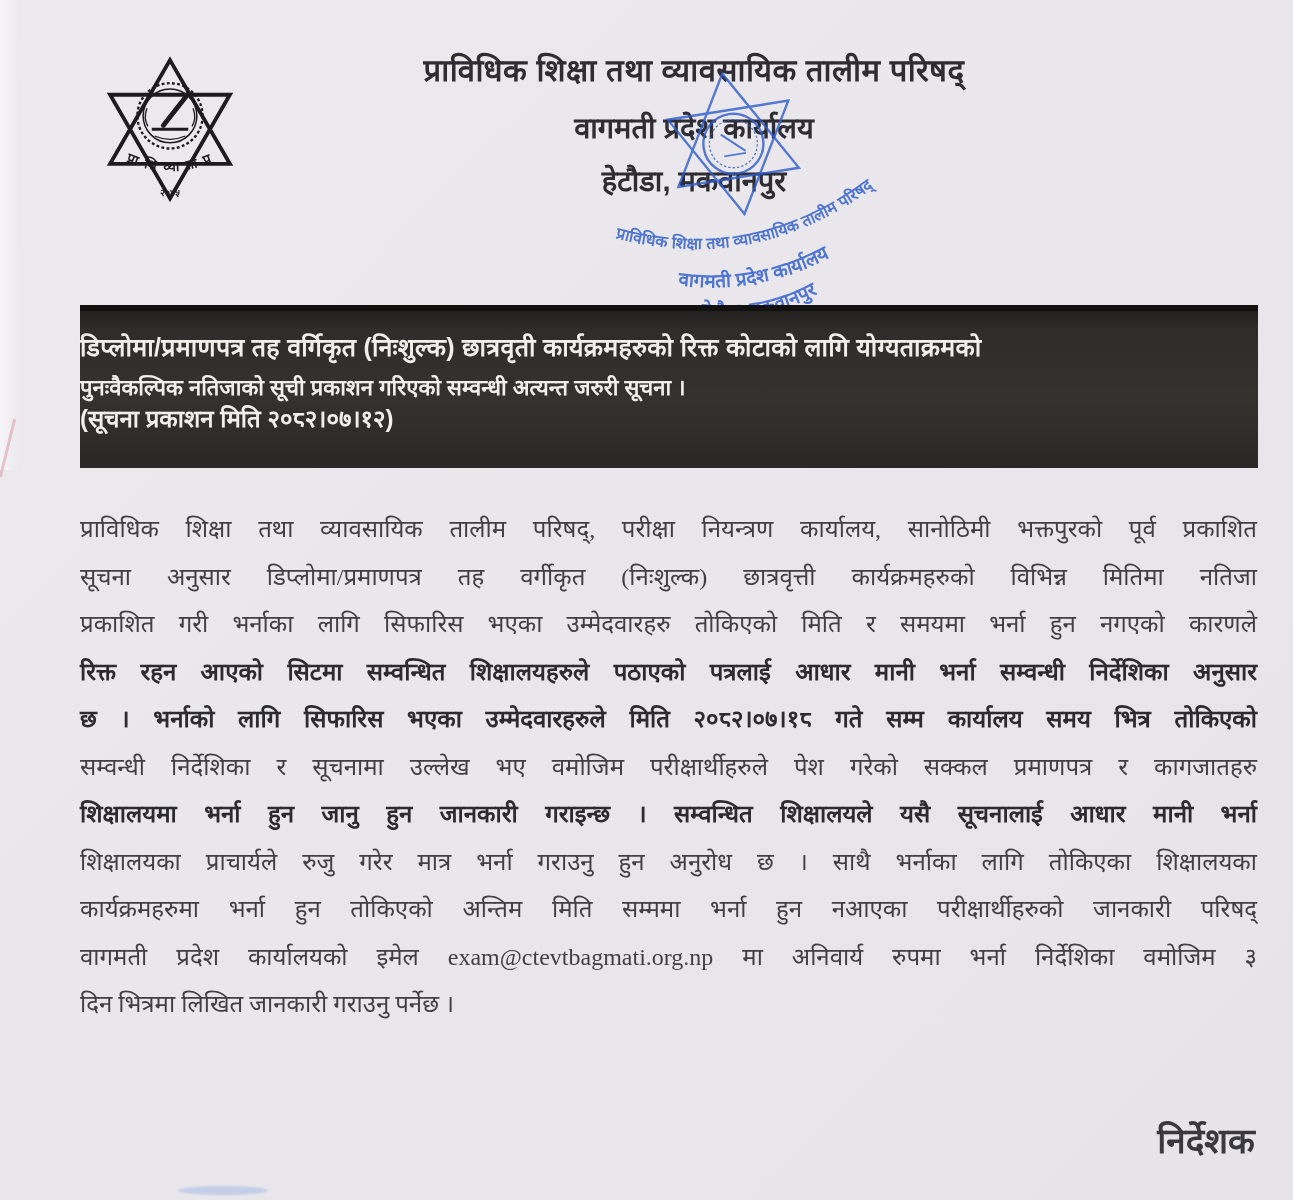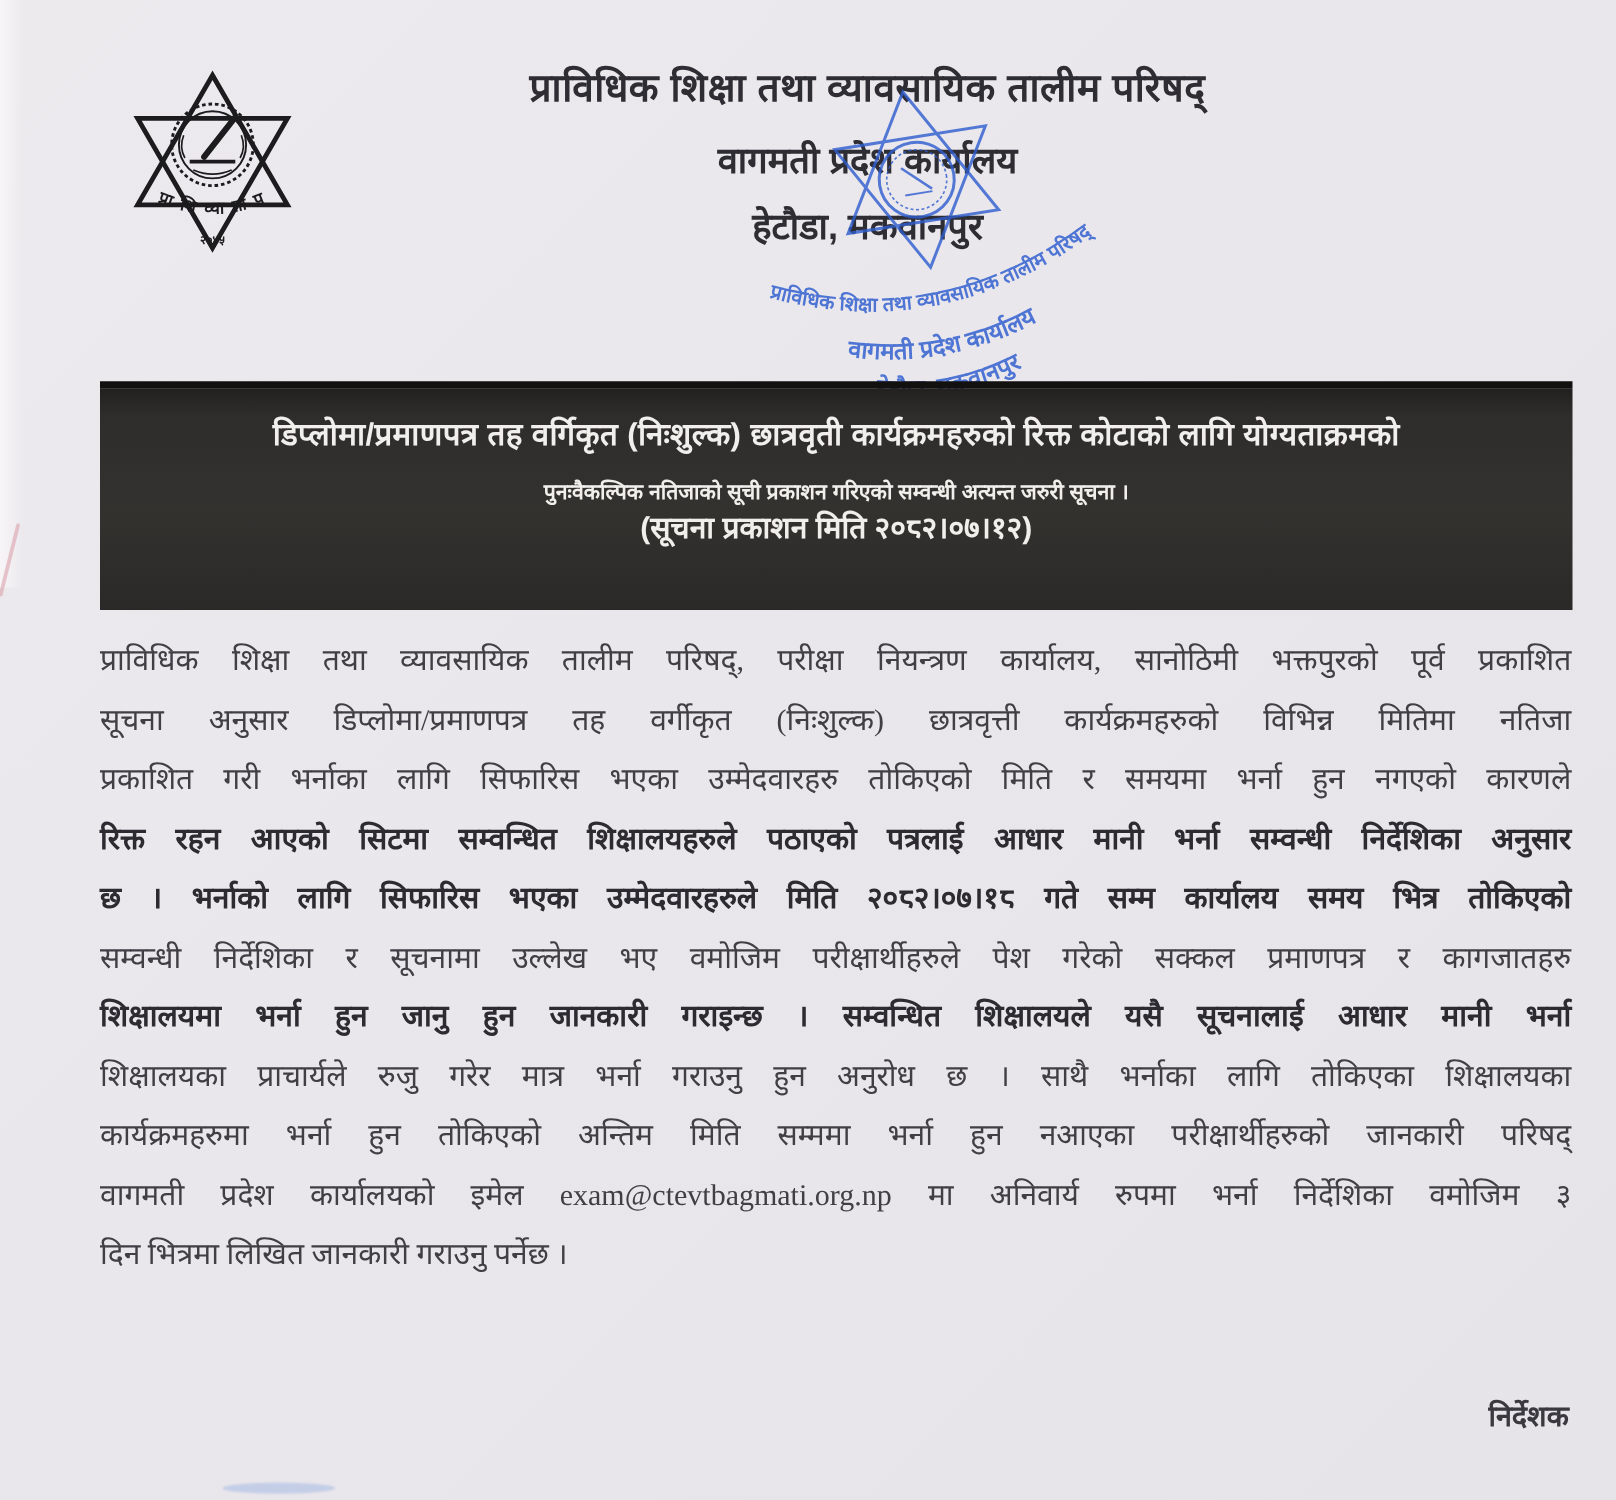--- a/index.html
+++ b/index.html
@@ -41,48 +41,47 @@
   .header .h3{font-size:29px;font-weight:600;margin-top:14px;}
   
   .stamp{
     position:absolute;left:548px;top:62px;width:390px;height:285px;
     transform:rotate(-9deg);
     opacity:.92;
     pointer-events:none;
   }
   
   .banner{
-    position:absolute;left:80px;top:305px;width:1178px;height:183px;
+    position:absolute;left:80px;top:305px;width:1178px;height:163px;
     background:linear-gradient(180deg,#222120 0%,#2f2d2b 12%,#34322f 55%,#2a2927 100%);
     border-top:6px solid #121110;
     box-sizing:border-box;
     color:#f1efeb;
-    text-align:center;
   }
   .banner .t1{font-size:25px;font-weight:600;margin-top:18px;letter-spacing:.3px;}
-  .banner .t2{font-size:17px;font-weight:600;margin-top:18px;}
+  .banner .t2{font-size:22px;font-weight:600;margin-top:8px;}
   .banner .t3{font-size:24px;font-weight:600;}
   
   .bodytext{
     position:absolute;left:80px;right:36px;top:506px;
     color:#403f45;
   }
   .bline{
     font-size:24px;font-weight:500;
     line-height:47.5px;height:47.5px;
     text-align:justify;text-align-last:justify;
     white-space:nowrap;
     font-family:Liberation Serif, serif;
   }
   .bline.bold{font-weight:700;color:#2c2b31;}
   .bline.last{text-align-last:left;white-space:normal;}
   
   .signature{
     position:absolute;right:38px;top:1116px;
-    font-size:23px;font-weight:600;color:#3a3940;
+    font-size:35px;font-weight:600;color:#3a3940;
   }
 </style>
 </head>
 <body>
 
 <div class="page">
 
   <div class="edge-sliver"></div>
   <div class="pink-streak"></div>
   <div class="blue-smudge"></div>

